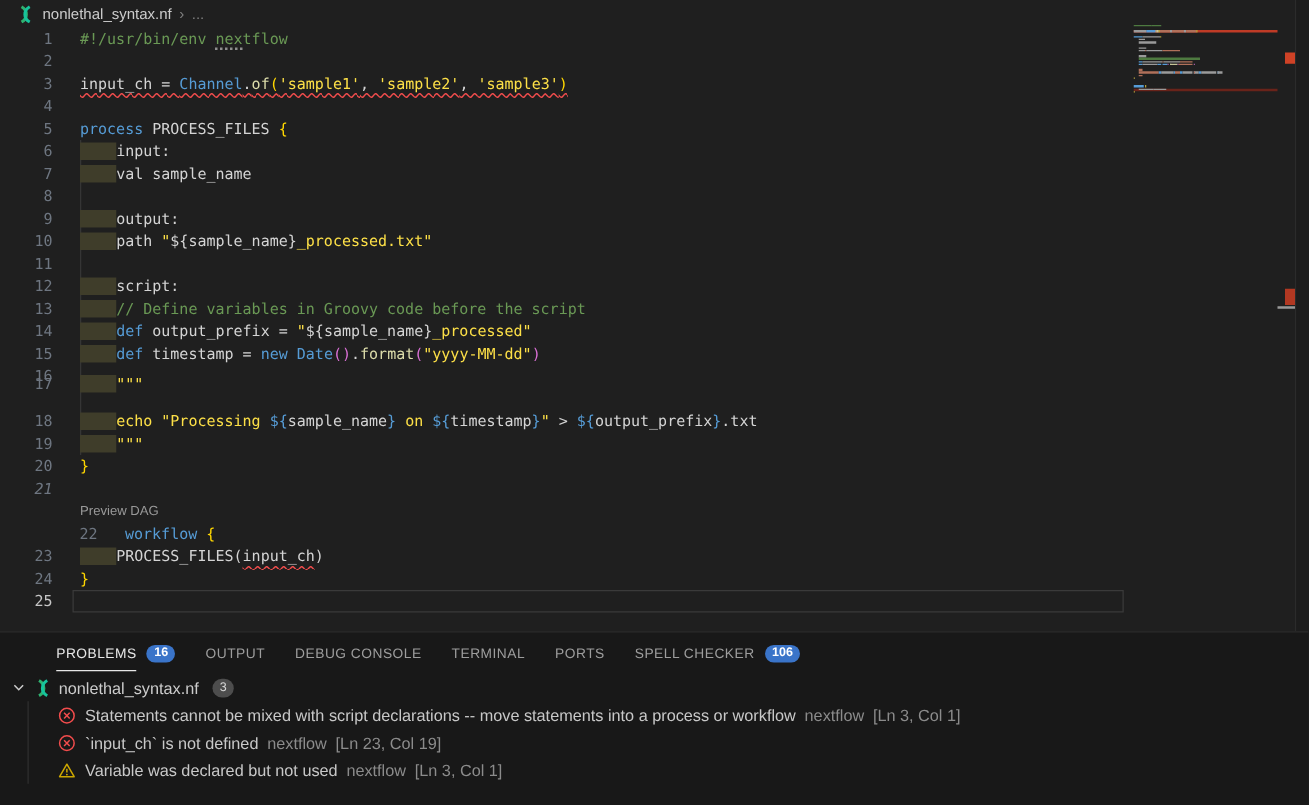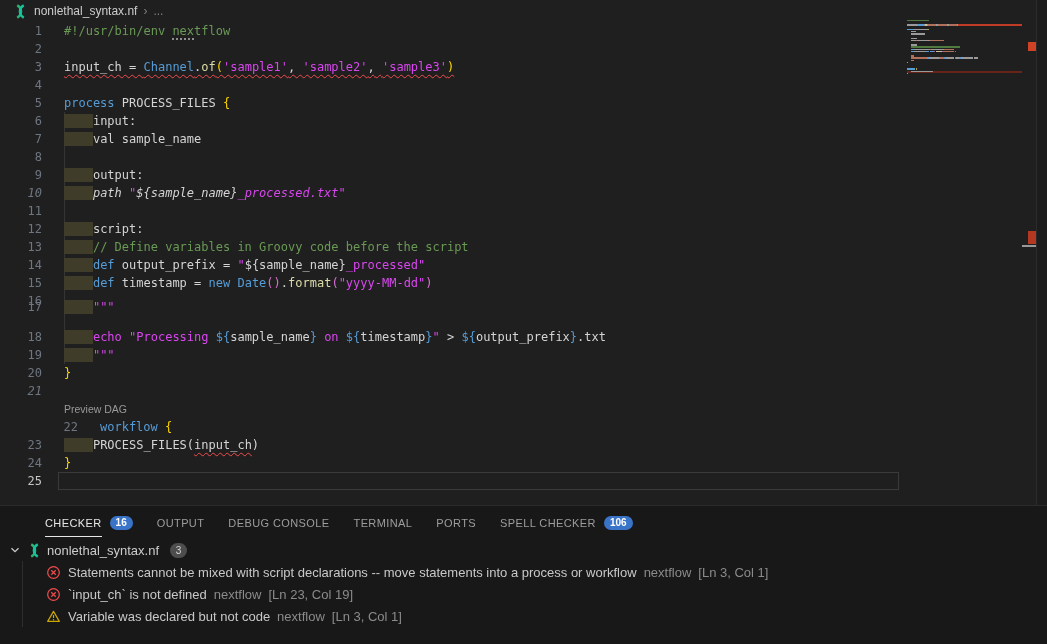--- a/index.html
+++ b/index.html
@@ -26,21 +26,21 @@
   .code-line { position:absolute; left:0; height:18px; width:100%; white-space:pre; }
   .code-line .lnum {
     position:absolute; left:0; top:0; width:42px; text-align:right;
     color:#6e7681; user-select:none;
   }
   .code-line.cur .lnum { color:#c6c6c6; }
   .code-line .ltext { position:absolute; left:64px; top:0; white-space:pre; }
   .tk-def { color:#d4d4d4; }
   .tk-kw  { color:#569cd6; }
   .tk-fn  { color:#dcdcaa; }
-  .tk-str { color:#d946ef; }
+  .tk-str { color:#fde047; }
   .tk-cmt { color:#6a9955; }
   .tk-b1  { color:#ffd700; }
   .tk-b2  { color:#da70d6; }
   .ind-hl { background:#3f3d2a; }
   .sq { text-decoration:underline wavy #f14c4c 1px; text-underline-offset:3px; text-decoration-skip-ink:none; }
   .hint { border-bottom:2px dotted #8f8f8f; }
   #indent-guide { position:absolute; left:64px; top:90px; width:1px; height:252px; background:#353535; }
   #cur-line-box {
     position:absolute; left:58px; top:450px; width:841px; height:18px;
     border:1px solid #3a3a3a;
@@ -120,21 +120,21 @@
     <div id="code-lines">
         <div class="code-line" style="top: 0px;"><span class="lnum">1</span><span class="ltext"><span class="tk-cmt">#!/usr/bin/env </span><span class="tk-cmt hint">nex</span><span class="tk-cmt">tflow</span></span></div>
         <div class="code-line" style="top: 18px;"><span class="lnum">2</span><span class="ltext"></span></div>
         <div class="code-line" style="top: 36px;"><span class="lnum">3</span><span class="ltext"><span class="tk-def sq">input_ch = </span><span class="tk-kw sq">Channel</span><span class="tk-def sq">.</span><span class="tk-fn sq">of</span><span class="tk-b1 sq">(</span><span class="tk-str sq">'sample1'</span><span class="tk-def sq">, </span><span class="tk-str sq">'sample2'</span><span class="tk-def sq">, </span><span class="tk-str sq">'sample3'</span><span class="tk-b1 sq">)</span></span></div>
         <div class="code-line" style="top: 54px;"><span class="lnum">4</span><span class="ltext"></span></div>
         <div class="code-line" style="top: 72px;"><span class="lnum">5</span><span class="ltext"><span class="tk-kw">process</span><span class="tk-def"> PROCESS_FILES </span><span class="tk-b1">{</span></span></div>
         <div class="code-line" style="top: 90px;"><span class="lnum">6</span><span class="ltext"><span class="ind-hl">    </span><span class="tk-def">input:</span></span></div>
         <div class="code-line" style="top: 108px;"><span class="lnum">7</span><span class="ltext"><span class="ind-hl">    </span><span class="tk-def">val sample_name</span></span></div>
         <div class="code-line" style="top: 126px;"><span class="lnum">8</span><span class="ltext"></span></div>
         <div class="code-line" style="top: 144px;"><span class="lnum">9</span><span class="ltext"><span class="ind-hl">    </span><span class="tk-def">output:</span></span></div>
-        <div class="code-line" style="top: 162px; font-style: italic;"><span class="lnum">10</span><span class="ltext"><span class="ind-hl">    </span><span class="tk-def">path </span><span class="tk-str">"</span><span class="tk-def">${sample_name}</span><span class="tk-str">_processed.txt"</span></span></div>
+        <div class="code-line" style="top: 162px;"><span class="lnum">10</span><span class="ltext"><span class="ind-hl">    </span><span class="tk-def">path </span><span class="tk-str">"</span><span class="tk-def">${sample_name}</span><span class="tk-str">_processed.txt"</span></span></div>
         <div class="code-line" style="top: 180px;"><span class="lnum">11</span><span class="ltext"></span></div>
         <div class="code-line" style="top: 198px;"><span class="lnum">12</span><span class="ltext"><span class="ind-hl">    </span><span class="tk-def">script:</span></span></div>
         <div class="code-line" style="top: 216px;"><span class="lnum">13</span><span class="ltext"><span class="ind-hl">    </span><span class="tk-cmt">// Define variables in Groovy code before the script</span></span></div>
         <div class="code-line" style="top: 234px; text-decoration: underline;"><span class="lnum">14</span><span class="ltext"><span class="ind-hl">    </span><span class="tk-kw">def</span><span class="tk-def"> output_prefix = </span><span class="tk-str">"</span><span class="tk-def">${sample_name}</span><span class="tk-str">_processed"</span></span></div>
         <div class="code-line" style="top: 252px;"><span class="lnum">15</span><span class="ltext"><span class="ind-hl">    </span><span class="tk-kw">def</span><span class="tk-def"> timestamp = </span><span class="tk-kw">new</span><span class="tk-def"> </span><span class="tk-kw">Date</span><span class="tk-b2">()</span><span class="tk-def">.</span><span class="tk-fn">format</span><span class="tk-b2">(</span><span class="tk-str">"yyyy-MM-dd"</span><span class="tk-b2">)</span></span></div>
         <div class="code-line" style="top: 270px;"><span class="lnum">16</span><span class="ltext"></span></div>
         <div class="code-line" style="top: 276px;"><span class="lnum">17</span><span class="ltext"><span class="ind-hl">    </span><span class="tk-str">"""</span></span></div>
         <div class="code-line" style="top: 306px;"><span class="lnum">18</span><span class="ltext"><span class="ind-hl">    </span><span class="tk-str">echo "Processing </span><span class="tk-kw">${</span><span class="tk-def">sample_name</span><span class="tk-kw">}</span><span class="tk-str"> on </span><span class="tk-kw">${</span><span class="tk-def">timestamp</span><span class="tk-kw">}</span><span class="tk-str">"</span><span class="tk-def"> &gt; </span><span class="tk-kw">${</span><span class="tk-def">output_prefix</span><span class="tk-kw">}</span><span class="tk-def">.txt</span></span></div>
         <div class="code-line" style="top: 324px;"><span class="lnum">19</span><span class="ltext"><span class="ind-hl">    </span><span class="tk-str">"""</span></span></div>
         <div class="code-line" style="top: 342px;"><span class="lnum">20</span><span class="ltext"><span class="tk-b1">}</span></span></div>
@@ -262,21 +262,21 @@
       <div class="ruler-mark" style="top: 42px; height: 9px; background: rgb(207, 66, 38); left: 6px; width: 8px;"></div>
       <div class="ruler-mark" style="top: 231px; height: 13px; background: rgb(178, 56, 34); left: 6px; width: 8px;"></div>
       <div class="ruler-mark" style="top: 245px; height: 2px; background: rgb(153, 153, 153); left: 0px; width: 14px;"></div>
     </div>
   <div id="editor-right-border"></div>
   <div id="right-strip"></div>
 
   <div id="panel">
     <div id="panel-tabs">
         <div class="panel-tab active">
-          <span class="tab-label">CHECKER</span>
+          <span class="tab-label">PROBLEMS</span>
           <span class="badge">16</span>
         </div>
         <div class="panel-tab">
           <span class="tab-label">OUTPUT</span>
         </div>
         <div class="panel-tab">
           <span class="tab-label">DEBUG CONSOLE</span>
         </div>
         <div class="panel-tab">
           <span class="tab-label">TERMINAL</span>
@@ -326,21 +326,21 @@
             <span class="loc">[Ln 23, Col 19]</span>
           </div>
           <div class="prob-row">
             <span style="display: inline-flex;">
               <svg class="sev-icon" viewBox="0 0 16 16">
                 <path d="M8,2.5 L14.2,13.2 L1.8,13.2 Z" fill="none" stroke="#cca700" stroke-width="1.3" stroke-linejoin="round"></path>
                 <path d="M8,6.4 L8,9.6" stroke="#cca700" stroke-width="1.3"></path>
                 <circle cx="8" cy="11.4" r="0.8" fill="#cca700"></circle>
               </svg>
             </span>
-            <span class="msg">Variable was declared but not code</span>
+            <span class="msg">Variable was declared but not used</span>
             <span class="meta">nextflow</span>
             <span class="loc">[Ln 3, Col 1]</span>
           </div>
         </div>
     </div>
   </div>
 
 </div>
 
 </body></html>

